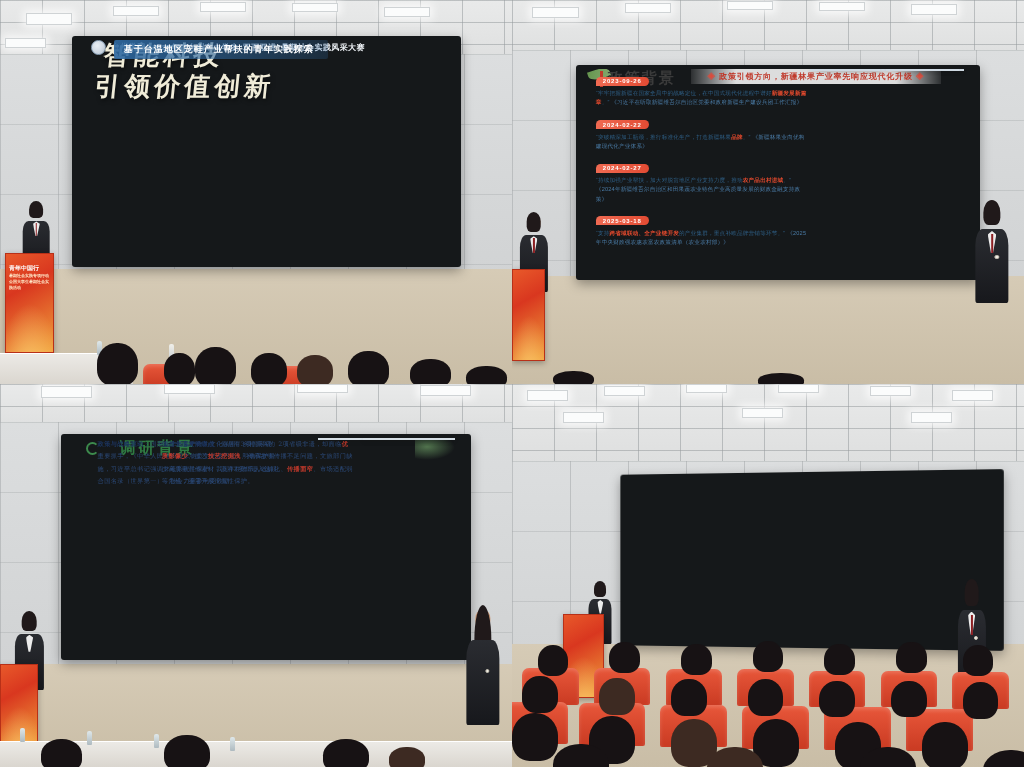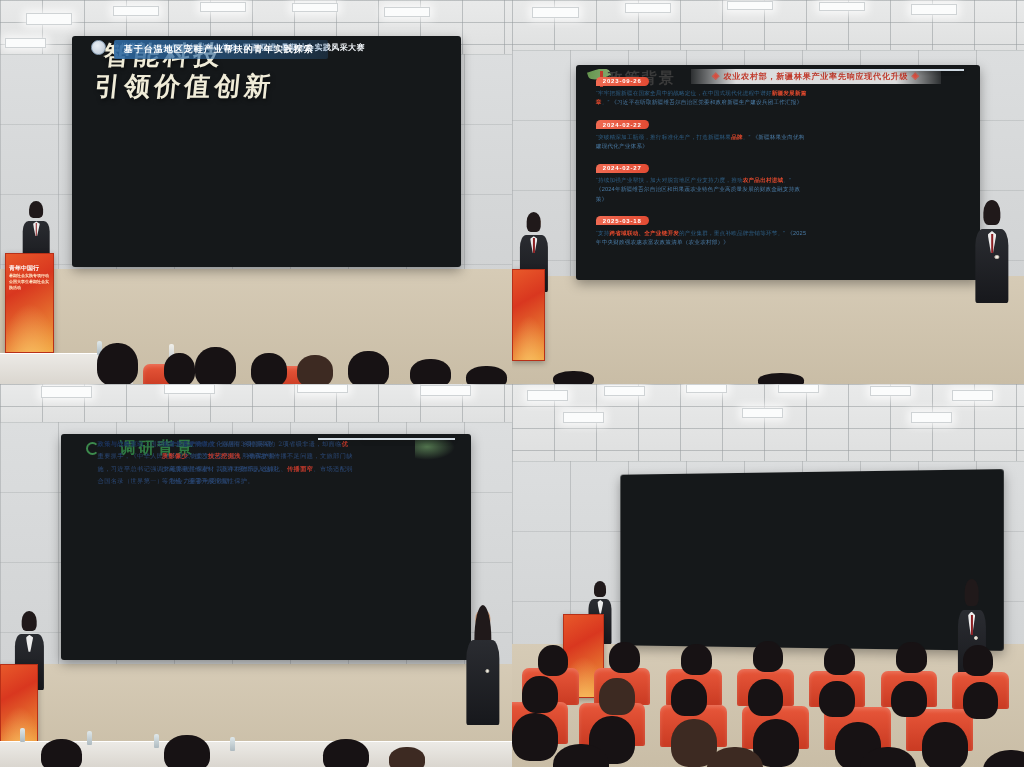--- a/index.html
+++ b/index.html
@@ -541,21 +541,21 @@
       <div class="screen">
         <div class="slide-light">
           <div class="s2-flag"></div>
           <div class="s2-flag-btm"></div>
           <div class="s2-leaf"></div>
           <div class="s2-title">
             <div class="s2-title-bar"></div>
             <span class="s2-title-text">政策背景</span>
           </div>
           <div class="s2-sub">
-            <span class="dot">◈ </span><span>农业农村部，新疆林果产业率先响应现代化升级</span><span class="dot"> ◈</span>
+            <span class="dot">◈ </span><span>政策引领方向，新疆林果产业率先响应现代化升级</span><span class="dot"> ◈</span>
           </div>
           <div class="s2-body">
             <div class="s2-item">
               <span class="s2-date">2023-09-26</span>
               <div class="s2-quote">
                 <span>“牢牢把握新疆在国家全局中的战略定位，在中国式现代化进程中谱好</span><span class="hl">新疆发展新篇章</span><span>。”</span>
                 <span class="s2-src">《习近平在听取新疆维吾尔自治区党委和政府新疆生产建设兵团工作汇报》</span>
               </div>
             </div>
             <div class="s2-item">

